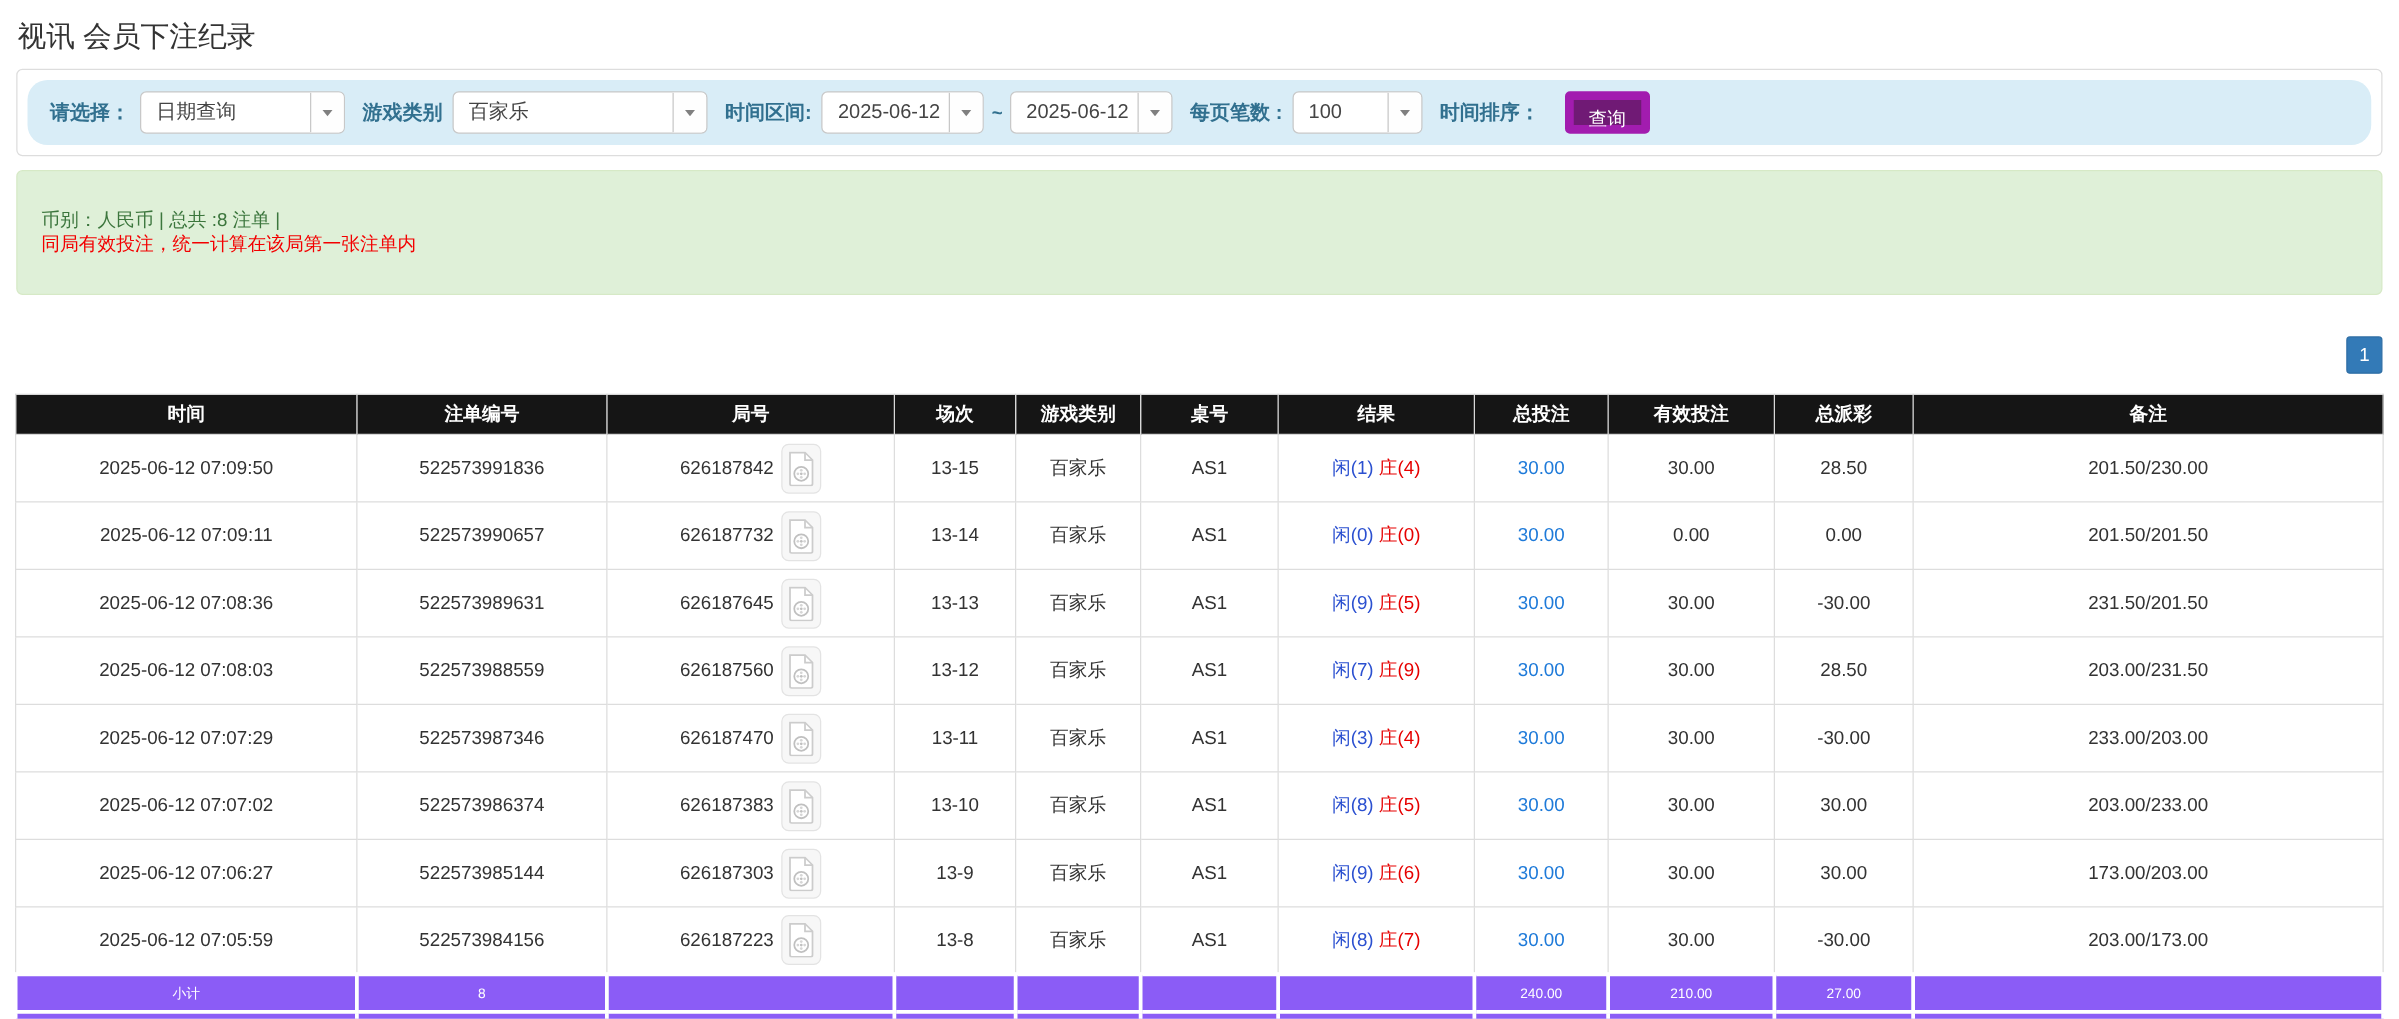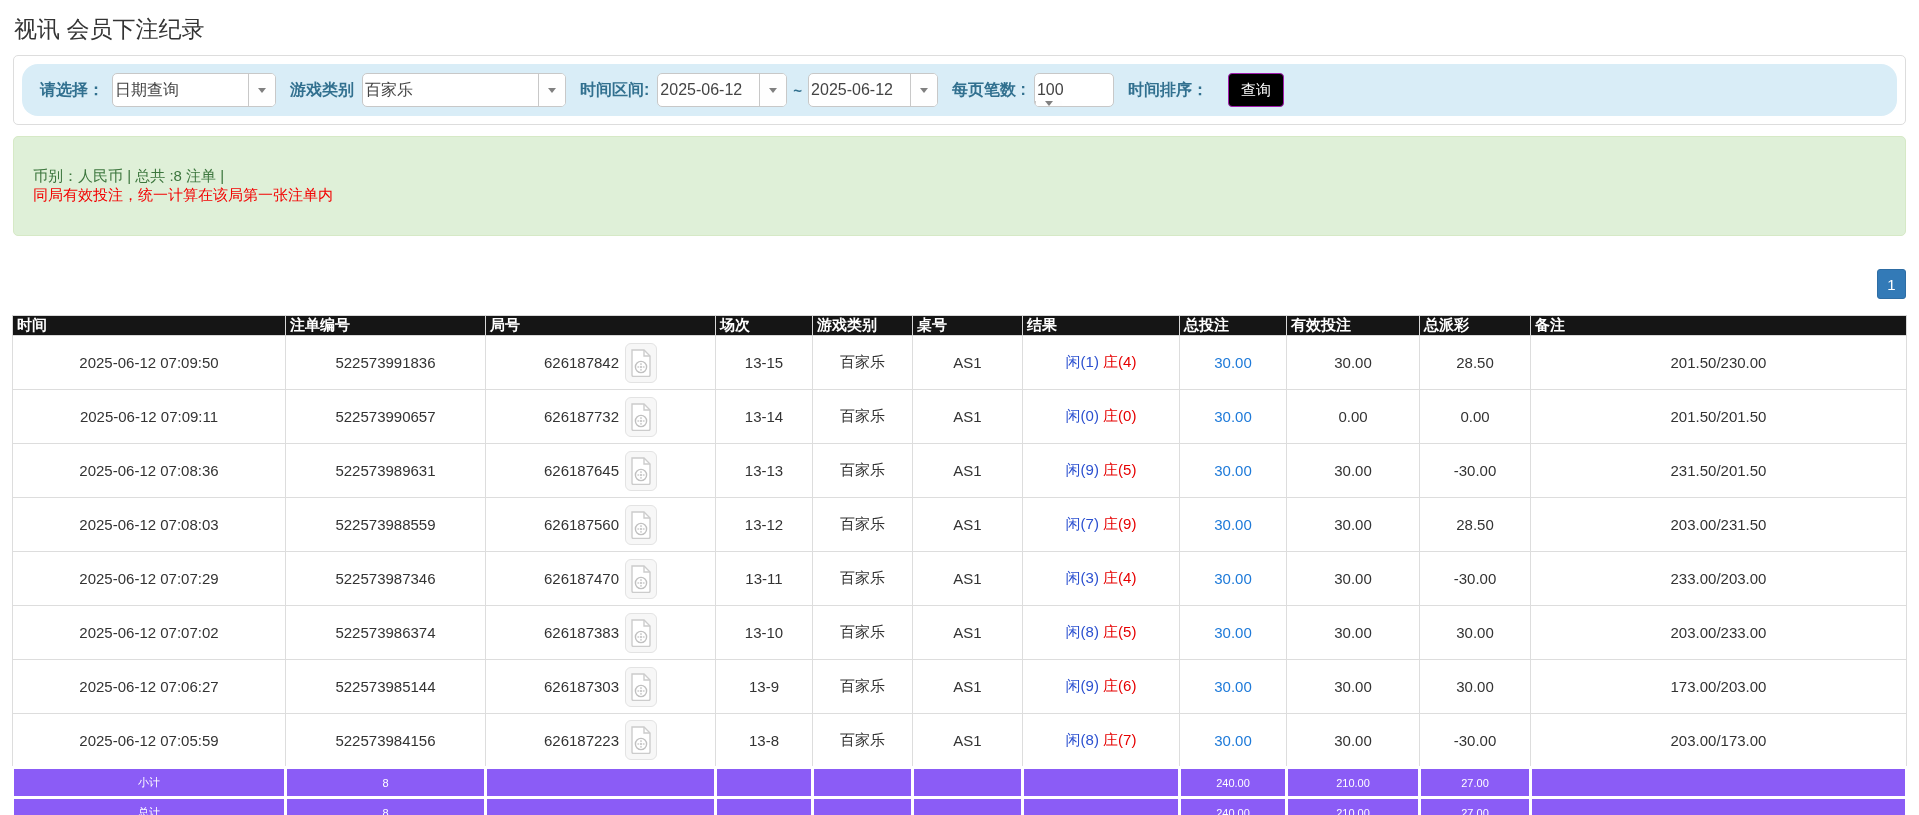--- a/index.html
+++ b/index.html
@@ -48,21 +48,21 @@
     background: #fff;
     border: 1px solid #c8c8c8;
     border-radius: 5px;
     display: inline-flex;
     align-items: stretch;
     overflow: hidden;
     cursor: pointer;
   }
   .combo .combo-text {
     flex: 1;
-    padding: 0 2px;
+    padding: 0 12px;
     line-height: 32px;
     font-size: 16px;
     color: #444;
     overflow: hidden;
   }
   .combo .combo-arrow {
     width: 27px;
     border-left: 1px solid #c8c8c8;
     background: #fefefe;
     display: flex;
@@ -71,29 +71,29 @@
   }
   .caret {
     width: 0; height: 0;
     border-left: 4px solid transparent;
     border-right: 4px solid transparent;
     border-top: 5px solid #808080;
   }
   .w-select  { width: 164px; }
   .w-game    { width: 204px; }
   .w-date    { width: 130px; }
-  .w-count   { width: 80px; flex-direction: column;  }
+  .w-count   { width: 104px;  }
   .w-sort    { width: 206px; }
   .search-btn {
     margin-left: 12px;
     height: 34px;
     min-width: 48px;
     padding: 0 12px;
-    background: #000000;
-    border: 1px solid #a21caf;
+    background: #701a75;
+    border: 7px solid #a21caf;
     border-radius: 4px;
     color: #fff;
     font-size: 15px;
     line-height: 32px;
     text-align: center;
     cursor: pointer;
     font-family: Liberation Serif, serif;
   }
 
   
@@ -136,23 +136,23 @@
     width: 1894px;
     margin: 0 auto;
     border-collapse: collapse;
     table-layout: fixed;
   }
   .bets th {
     background: #151515;
     color: #fff;
     font-size: 15px;
     font-weight: bold;
-    height: 20px;
+    height: 32px;
     border: 1px solid #d8d8d8;
-    text-align: left;
+    text-align: center;
     padding: 0 4px;
   }
   .bets td {
     border: 1px solid #ddd;
     height: 54px;
     text-align: center;
     font-size: 15px;
     color: #333;
     padding: 0 4px;
     background: #fff;

